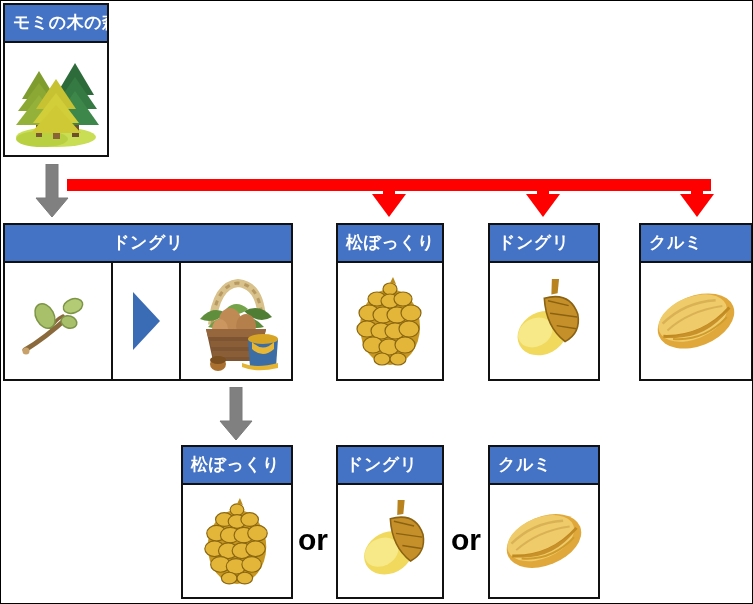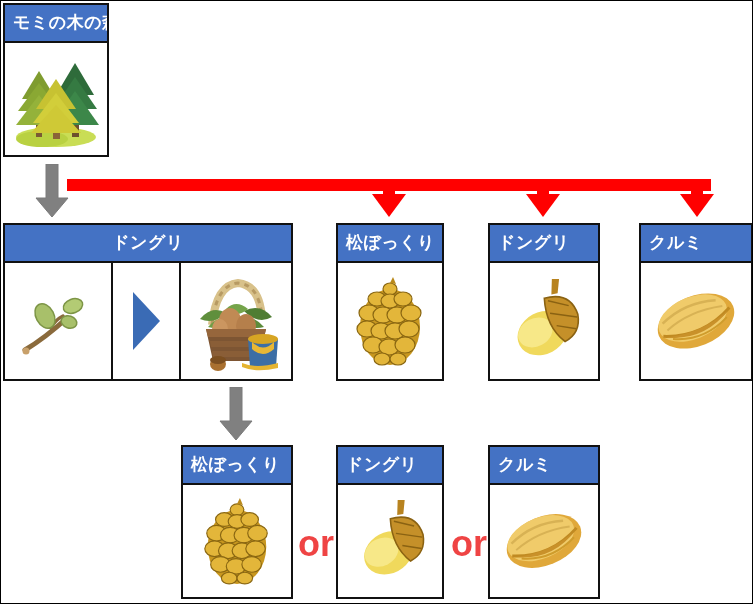--- a/index.html
+++ b/index.html
@@ -79,23 +79,23 @@
     position: absolute;
   }
   .blue-tri {
     width: 0; height: 0;
     border-top: 29px solid transparent;
     border-bottom: 29px solid transparent;
     border-left: 27px solid #3A6BB5;
   }
   .or-text {
     position: absolute;
-    font-size: 36px;
+    font-size: 30px;
     font-weight: bold;
-    color: #ef4444;
+    color: #000000;
     font-family: "Liberation Sans", sans-serif;
   }
 
   
   .pic { display: block; }
 </style>
 </head>
 <body>
 
 <div id="page">

